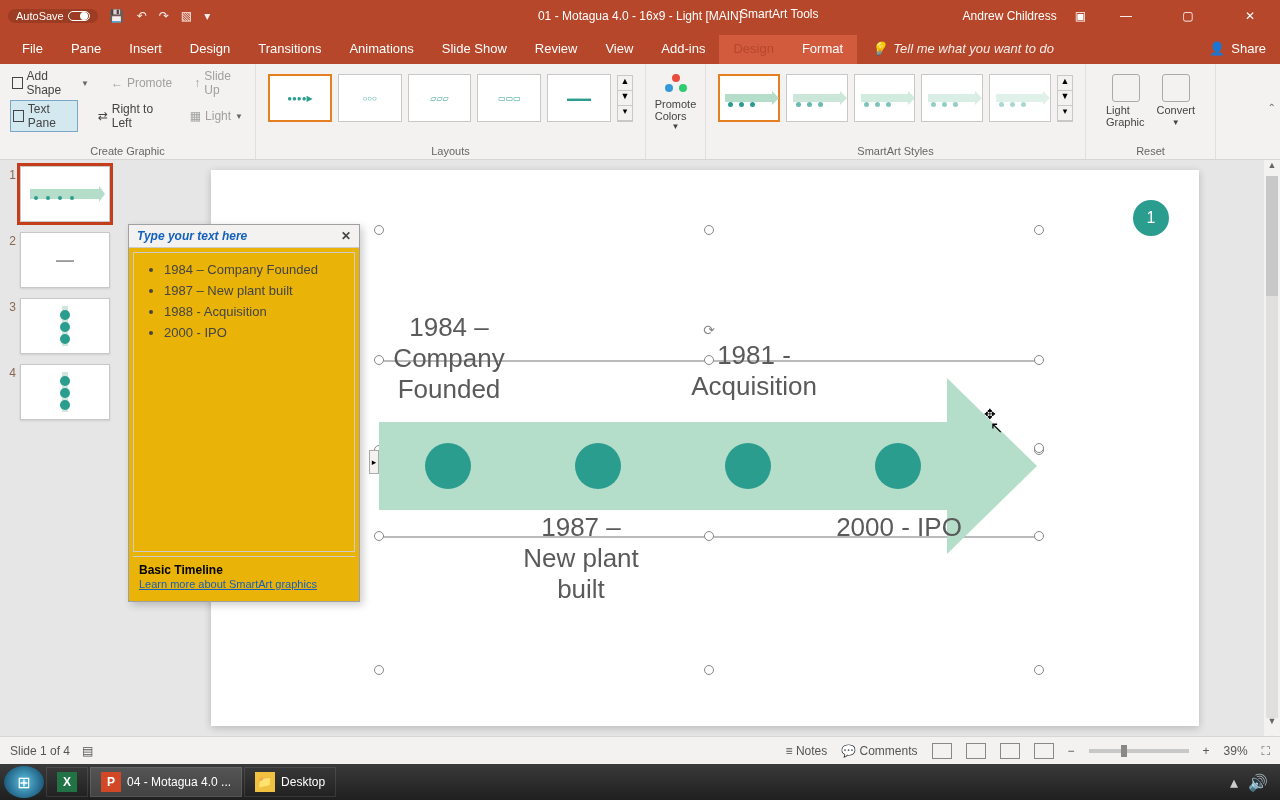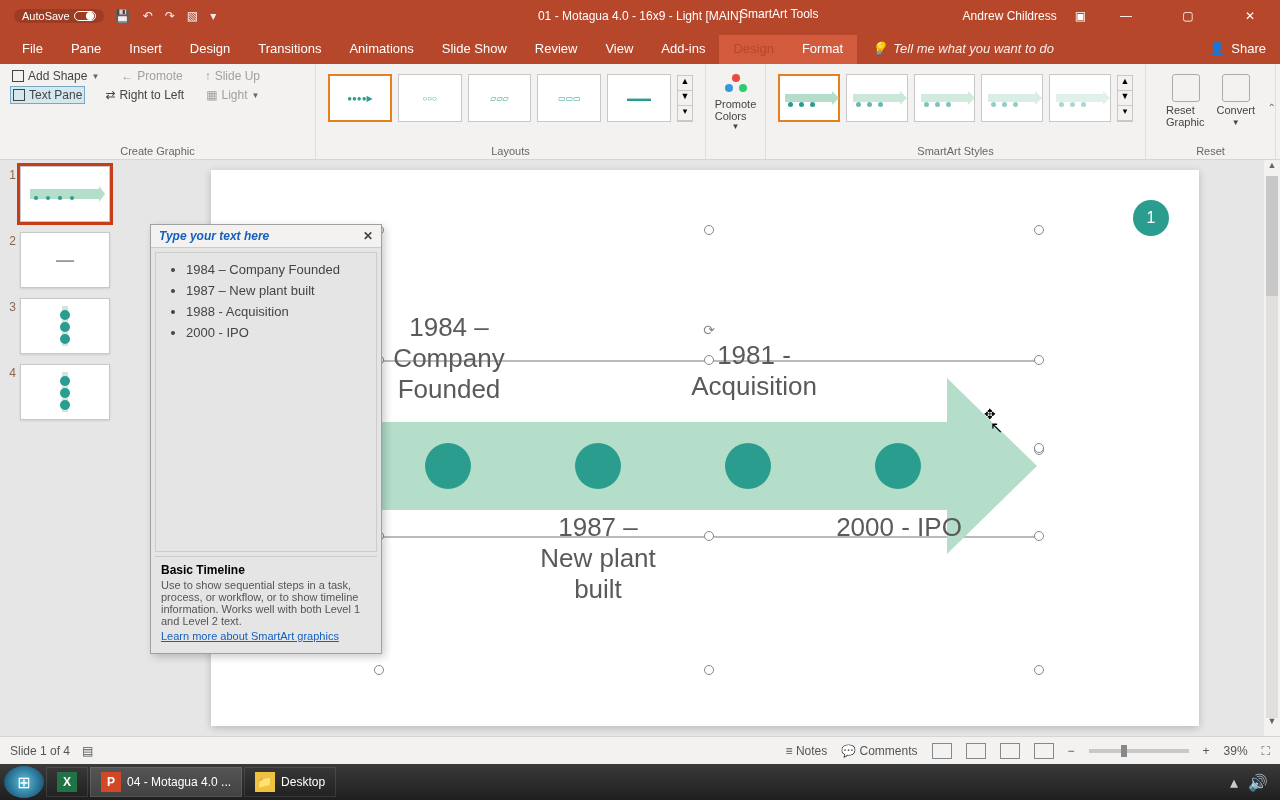--- a/index.html
+++ b/index.html
@@ -1,20 +1,20 @@
 <!DOCTYPE html>
 <html><head>
 <meta charset="utf-8">
 <style>
 * { margin:0; padding:0; box-sizing:border-box; font-family:"Segoe UI",sans-serif; }
 body { background:#fff; width:1280px; height:800px; overflow:hidden; position:relative; }
 
 
 .titlebar { height:32px; background:#b7472a; color:#fff; display:flex; align-items:center; font-size:12px; }
-.titlebar .qa { display:flex; align-items:center; gap:12px; padding:0 8px;margin-left:6px; }
+.titlebar .qa { display:flex; align-items:center; gap:12px; padding:0 8px; }
 .titlebar .qa-item { opacity:.9; }
 .titlebar .center { position:absolute; left:50%; transform:translateX(-50%); text-align:center; }
 .titlebar .right { margin-left:auto; display:flex; align-items:center; gap:18px; padding:0 8px; }
 .winbtn { width:44px; height:32px; display:flex; align-items:center; justify-content:center; }
 .autosave { background:rgba(0,0,0,.15); border-radius:10px; padding:1px 8px; font-size:11px; display:flex; align-items:center; gap:4px;}
 .autosave .sw { width:22px; height:10px; border:1px solid #fff; border-radius:5px; position:relative;}
 .autosave .sw::after{content:"";position:absolute;right:1px;top:0;width:8px;height:8px;border-radius:50%;background:#fff;}
 
 
 .tabs { height:32px; background:#b7472a; display:flex; align-items:flex-end; padding-left:8px; color:#fff; font-size:13px; }
@@ -67,21 +67,21 @@
 .thumb-num { width:12px; font-size:12px; color:#8a6650; text-align:right; padding-top:2px;}
 .thumb { width:90px; height:56px; background:#fff; border:1px solid #c8c8c8; box-shadow:0 1px 2px rgba(0,0,0,.1); display:flex; align-items:center; justify-content:center;}
 .thumb.sel { outline:3px solid #c43e1c; }
 .thumb-inner-arrow { width:70px; height:10px; background:#b4deca; position:relative;}
 .thumb-inner-arrow::after{content:"";position:absolute;right:-5px;top:-3px;border-left:6px solid #b4deca;border-top:8px solid transparent;border-bottom:8px solid transparent;}
 .thumb-inner-arrow .d{width:4px;height:4px;border-radius:50%;background:#2a9d8f;display:inline-block;margin:3px 4px;}
 .thumb-vert { width:6px; height:40px; background:#cfe6dc; margin:auto; position:relative;}
 .thumb-vert .d{position:absolute;left:-2px;width:10px;height:10px;border-radius:50%;background:#2a9d8f;}
 
 
-.textpane { position:absolute; left:128px; top:224px; width:232px; background:#e5e5e5; border:1px solid #a0a0a0; box-shadow:3px 3px 8px rgba(0,0,0,.2); z-index:10; font-size:12px;margin-left:22px;}
+.textpane { position:absolute; left:128px; top:224px; width:232px; background:#eab308; border:1px solid #a0a0a0; box-shadow:3px 3px 8px rgba(0,0,0,.2); z-index:10; font-size:12px;}
 .textpane-head { background:#f3f2f1; padding:4px 8px; display:flex; justify-content:space-between; color:#1560bd; font-weight:bold; font-style:italic; border-bottom:1px solid #ccc;}
 .textpane-body { padding:6px 4px; border:1px solid #ccc; margin:4px; min-height:300px;}
 .textpane-body li { list-style:disc; margin-left:26px; padding:3px 0; font-size:13px; color:#444;}
 .textpane-foot { border-top:1px solid #ccc; margin:4px; padding:6px;}
 .textpane-foot .tt { font-weight:bold; font-size:12px;}
 .textpane-foot .desc { font-size:11px; color:#555; margin:2px 0;}
 .textpane-foot a { font-size:11px; color:#1560bd; text-decoration:underline;}
 
 
 .slide-wrap { flex:1; display:flex; align-items:flex-start; justify-content:center; padding:10px 30px; position:relative; overflow:hidden;}
@@ -170,21 +170,21 @@
       <span>💡</span>
       <span>Tell me what you want to do</span>
     </div>
   <div class="share">
       <span>👤</span>
       <span>Share</span>
     </div>
 </div>
 
 <div class="ribbon">
-  <div class="group" style="width:316px;">
+  <div class="group" style="width:256px;">
     <div class="cg-btns">
       <div class="cg-row">
         <div class="cg-btn">
             <span class="cg-icon"></span>
             <span>Add Shape</span>
             <span class="tri">▼</span>
           </div>
         <div class="cg-btn grey">← <span>Promote</span></div>
         <div class="cg-btn grey">↑ <span>Slide Up</span></div>
       </div>
@@ -251,21 +251,21 @@
           <div>▾</div>
         </div>
     </div>
     <div class="group-label">SmartArt Styles</div>
   </div>
 
   <div class="group" style="width:130px;">
     <div class="reset-group">
       <div class="reset-btn">
           <div class="ic"></div>
-          <span>Reset Graphic</span>
+          <span>Light Graphic</span>
         </div>
       <div class="reset-btn">
           <div class="ic"></div>
           <span>Convert</span>
           <span style="font-size:8px;">▼</span>
         </div>
     </div>
     <div class="group-label">Reset</div>
   </div>
   <div class="collapse-caret">⌃</div>
@@ -338,42 +338,41 @@
         <div class="sa-arrow-head"></div>
         <div class="sa-dot" style="left:46px;"></div>
         <div class="sa-dot" style="left:196px;"></div>
         <div class="sa-dot" style="left:346px;"></div>
         <div class="sa-dot" style="left:496px;"></div>
 
         <div class="sa-label" style="left:10px;top:82px;width:120px;">
           <span>1984 –</span><br><span>Company</span><br><span>Founded</span></div>
         <div class="sa-label" style="left:300px;top:110px;width:150px;">
           <span>1981 -</span><br><span>Acquisition</span></div>
-        <div class="sa-label" style="left:154px;top:282px;width:130px;">
+        <div class="sa-label" style="left:137px;top:282px;width:130px;">
           <span>1987 –</span><br><span>New plant</span><br><span>built</span></div>
         <div class="sa-label" style="left:445px;top:282px;width:150px;">2000 - IPO</div>
       </div>
     </div>
   </div>
 </div>
 
 <div class="textpane">
   <div class="textpane-head">
     <span>Type your text here</span>
     <span style="color:#444;font-style:normal;">✕</span>
   </div>
   <div class="textpane-body">
     <li>1984  – Company Founded</li>
     <li>1987 – New plant built</li>
     <li>1988  - Acquisition</li>
     <li>2000  - IPO</li>
   </div>
   <div class="textpane-foot">
     <div class="tt">Basic Timeline</div>
-    <div class="desc">Use to show sequential steps in a task, process, or workflow, or to show timeline information. Works well with both Level 1 and Level 2 text.</div>
     <a href="#">Learn more about SmartArt graphics</a>
   </div>
 </div>
 
 <div class="vscroll">
   <div class="btn">▲</div>
     <div class="track"></div>
     <div class="th"></div>
   <div style="position:absolute;bottom:0;left:0;right:0;">
     <div class="btn">▼</div>

